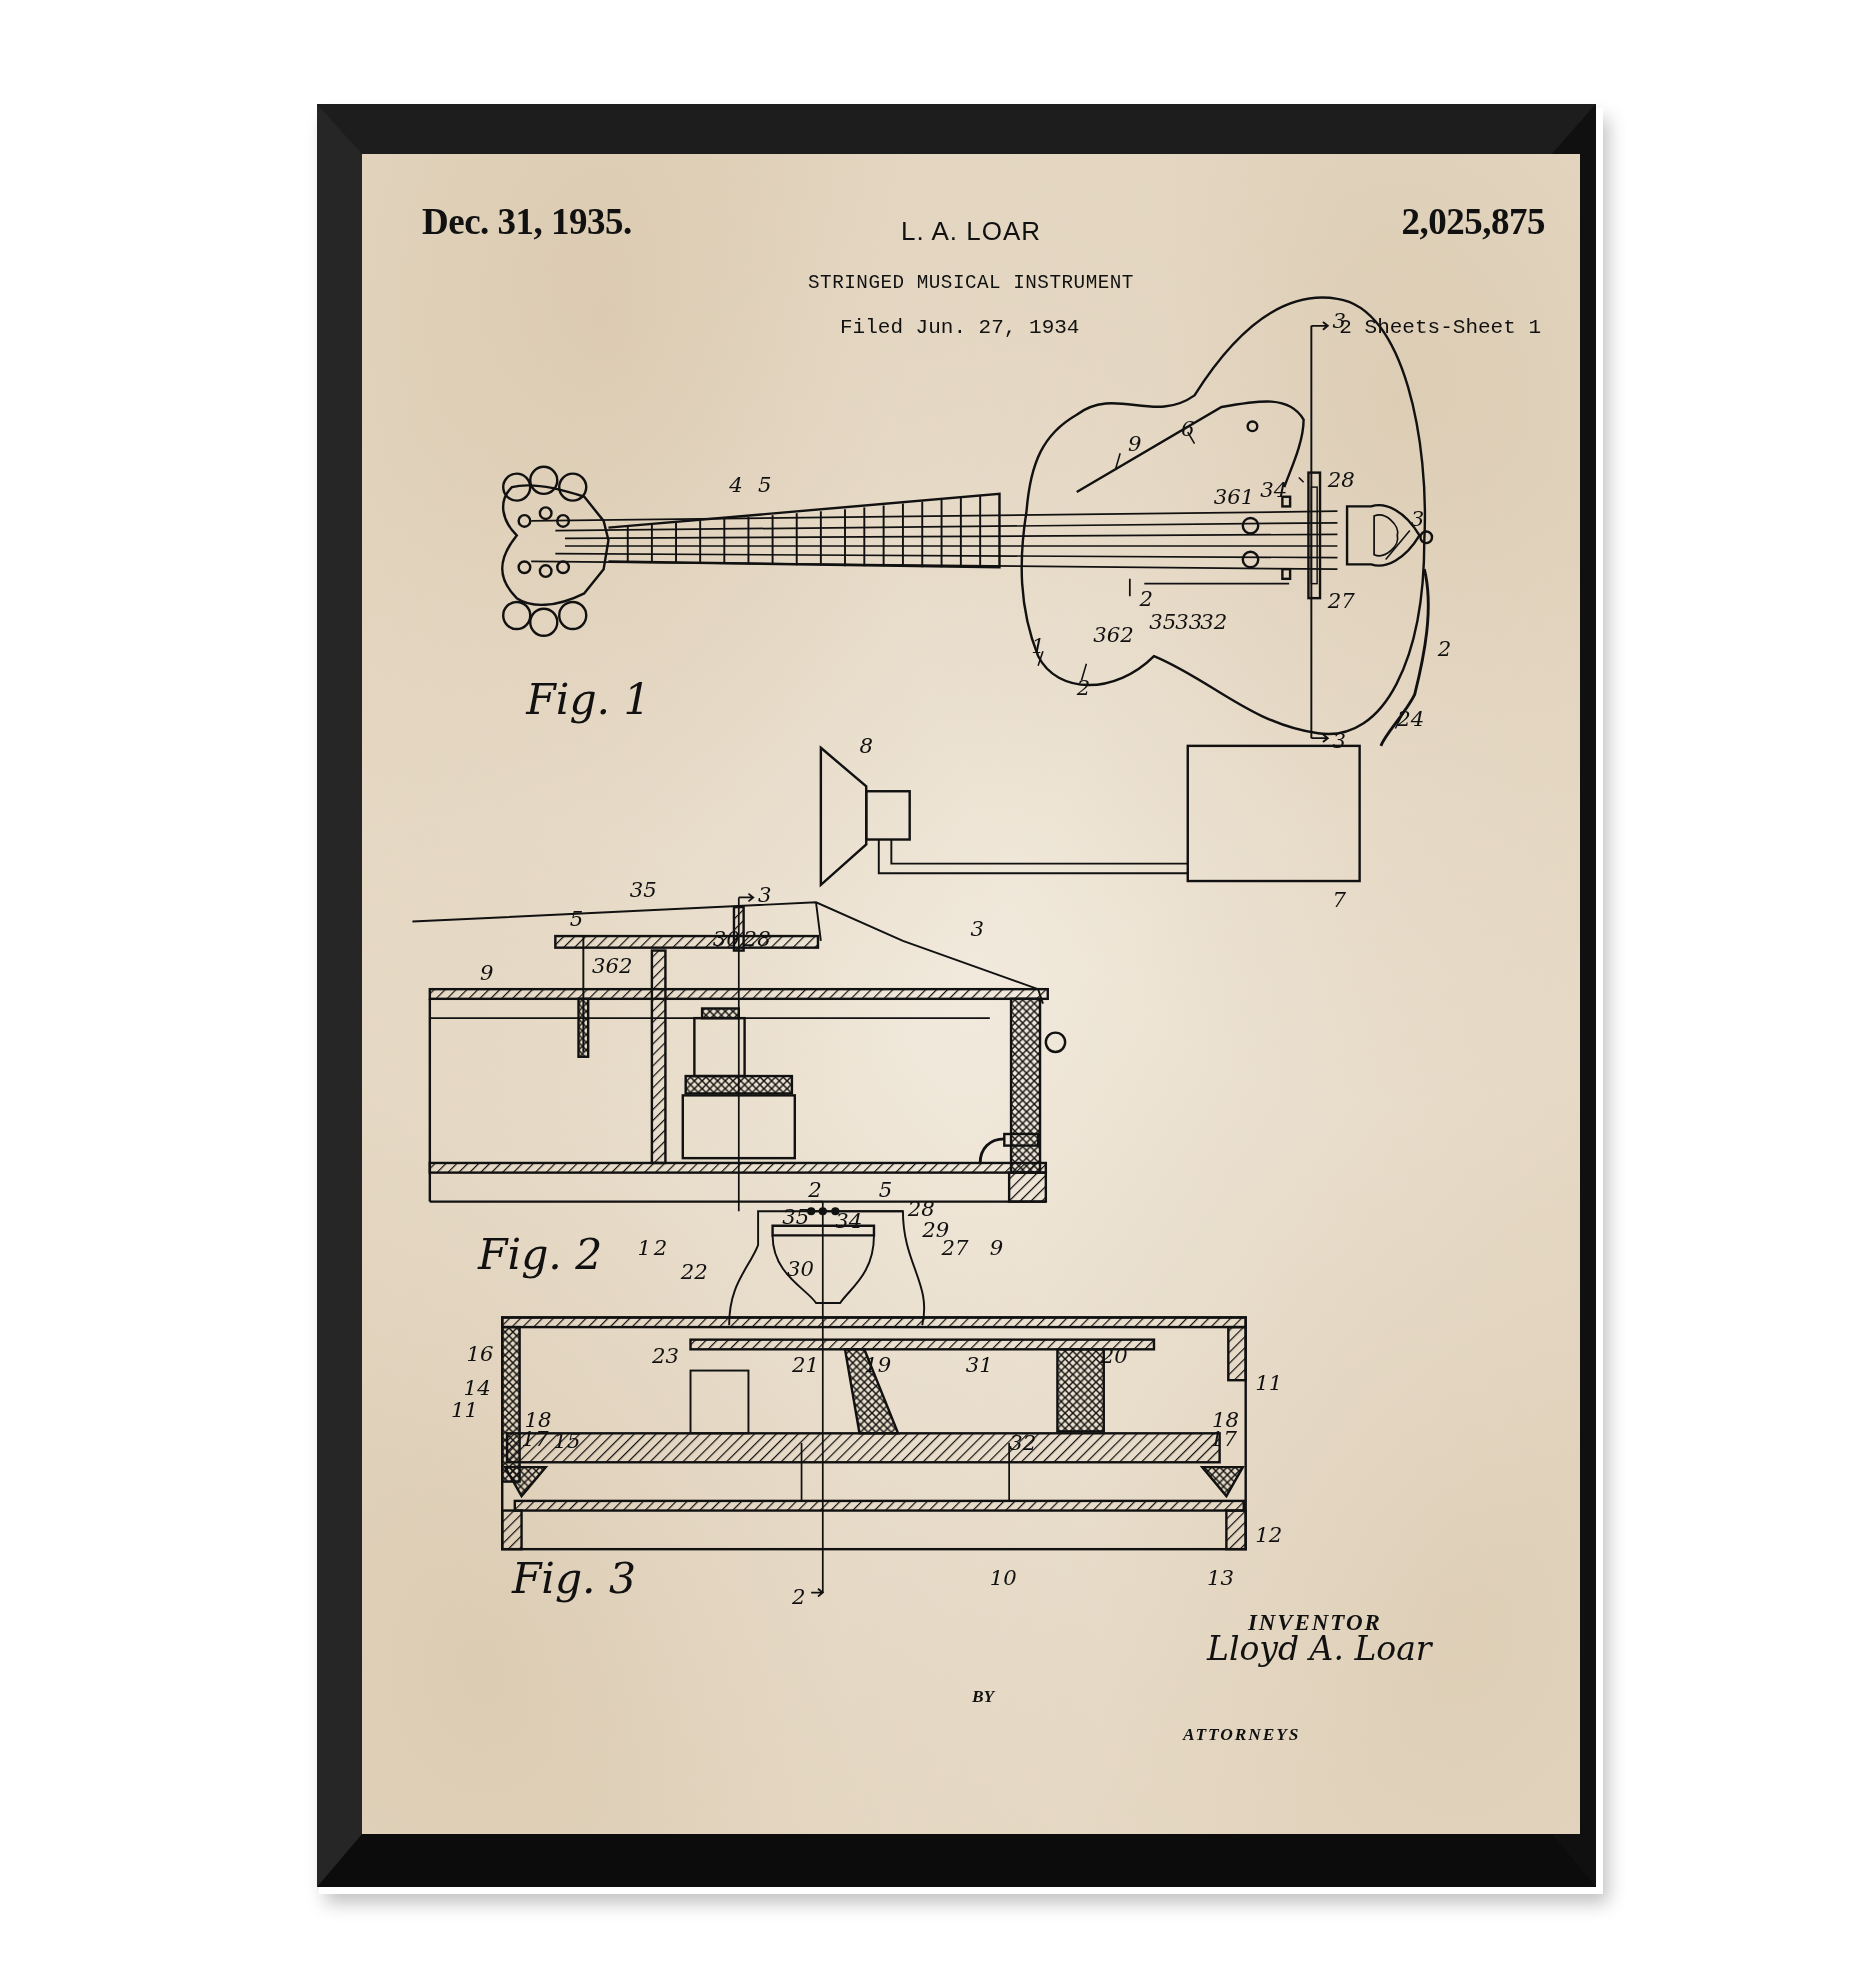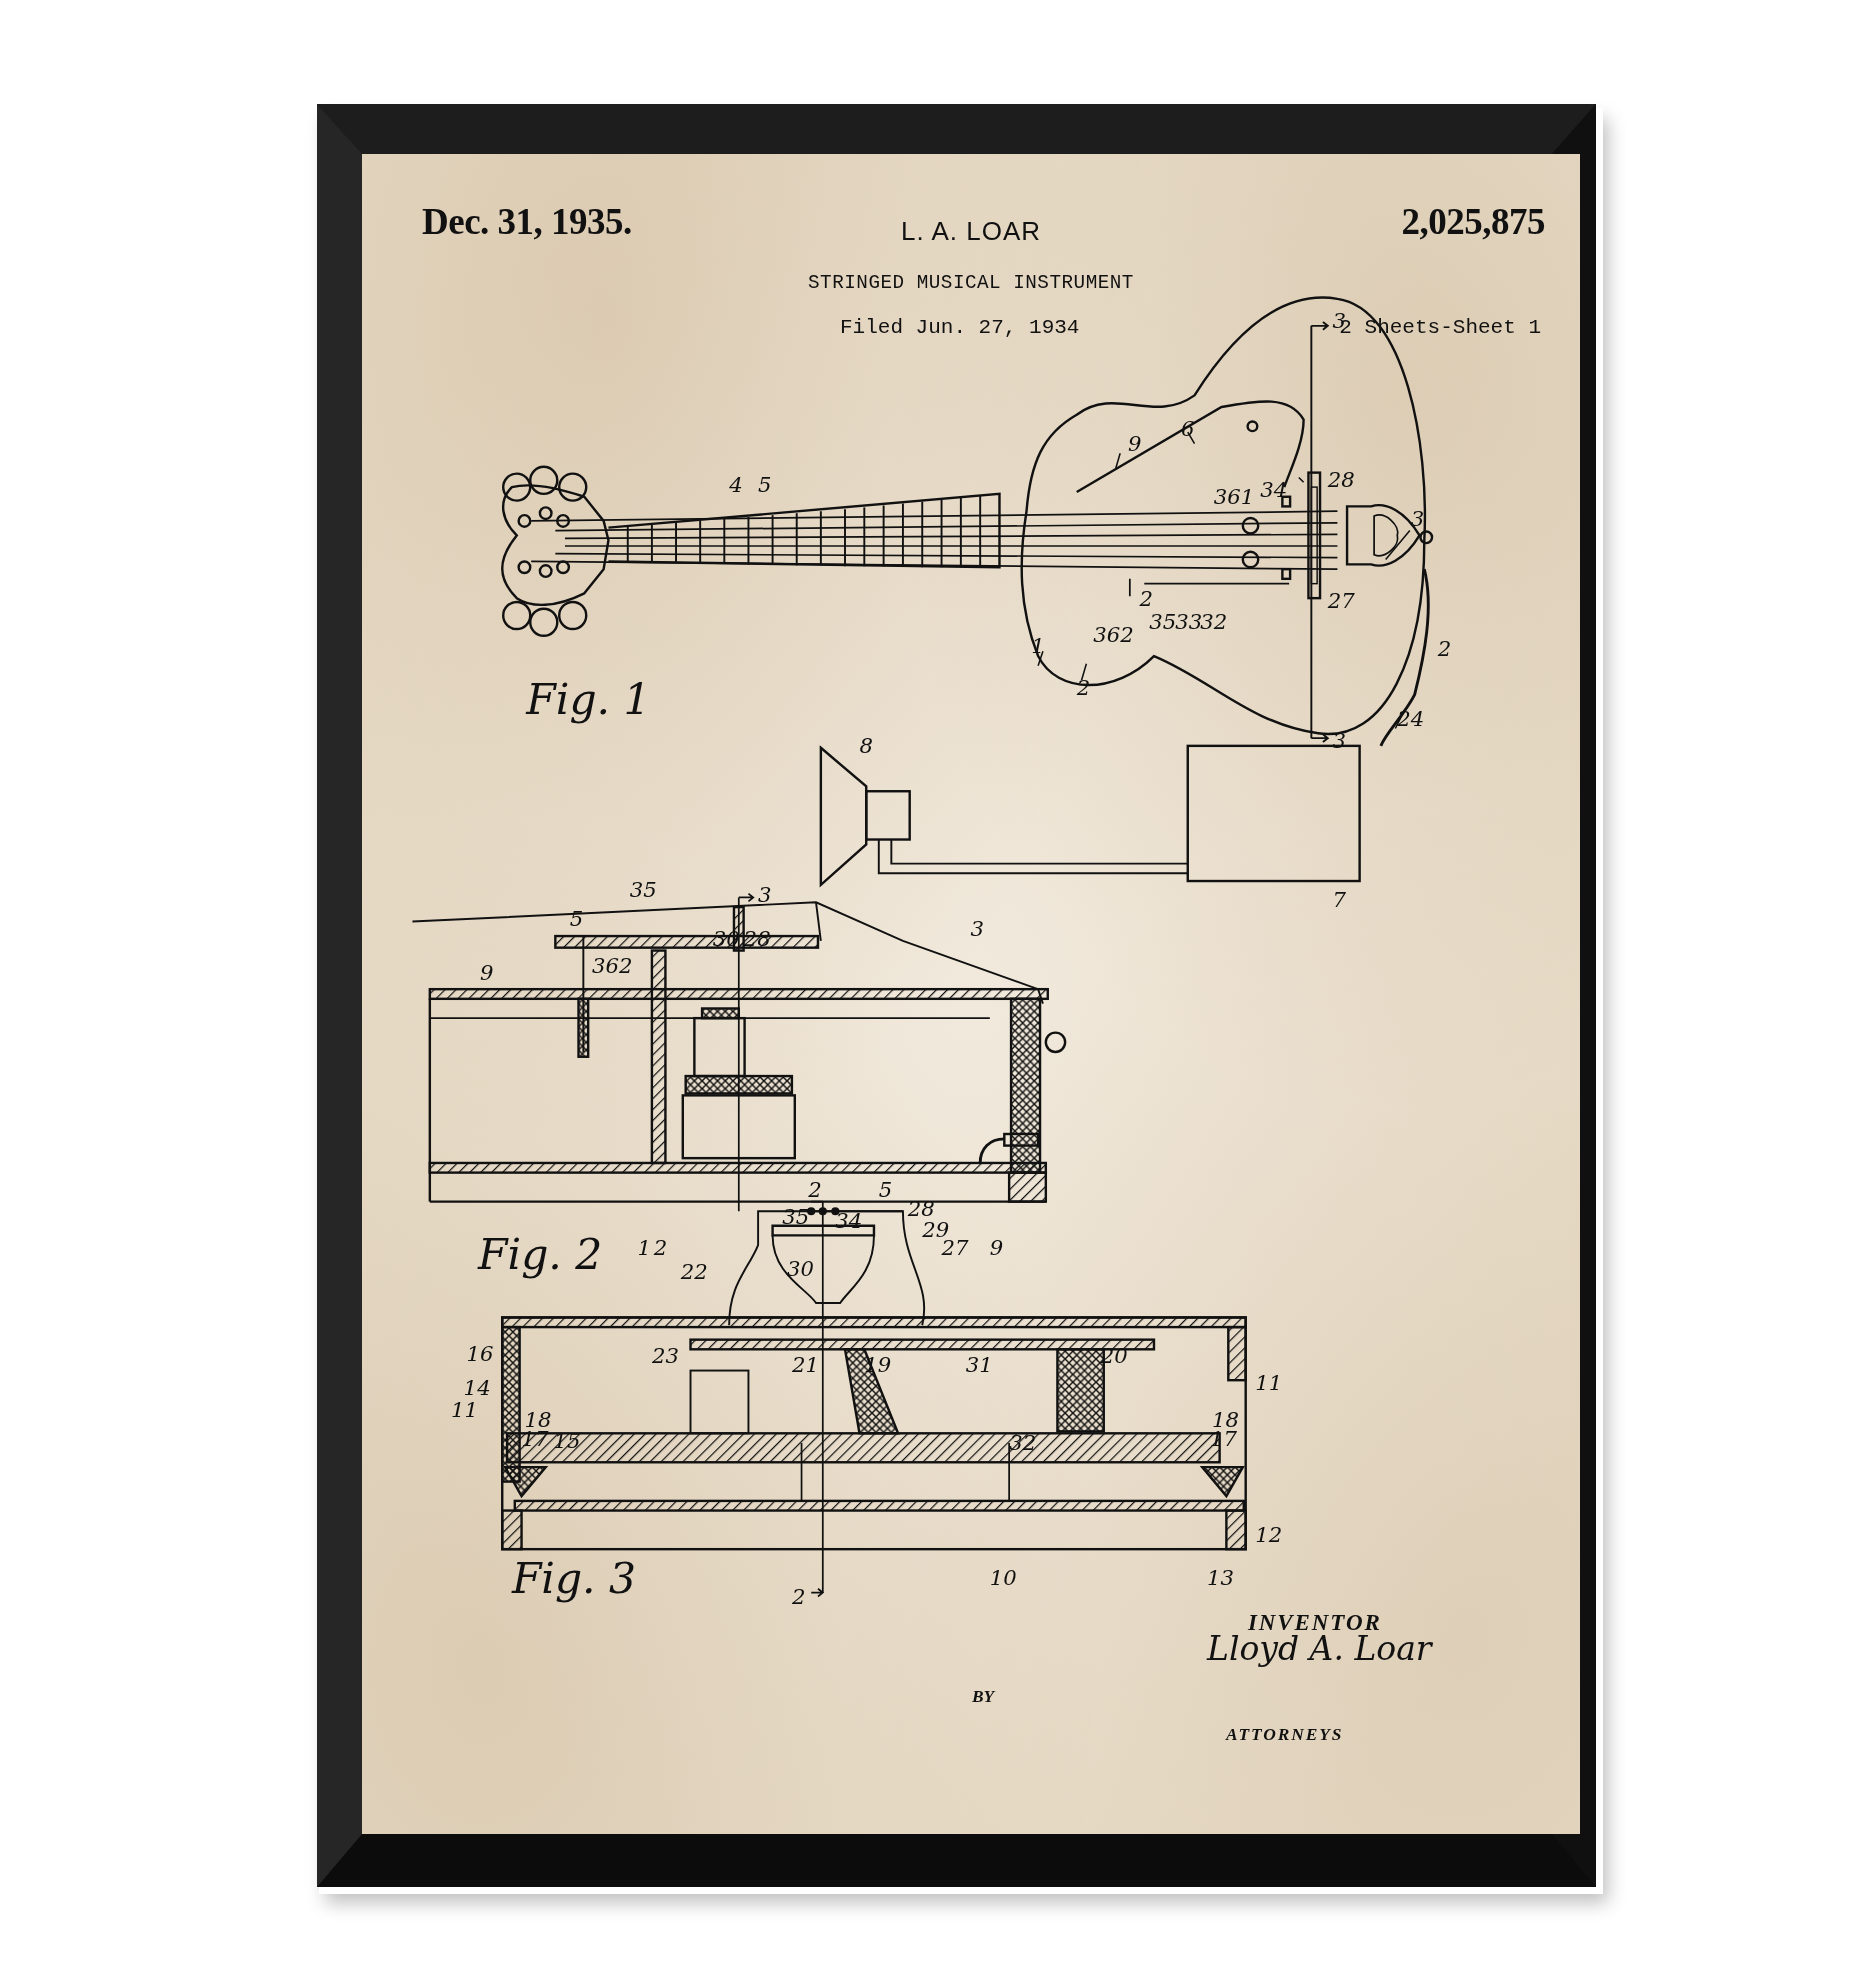--- a/index.html
+++ b/index.html
@@ -24,21 +24,21 @@
   .patno { right:35px; top:46px; font-family:"Liberation Serif", serif; font-weight:bold; font-size:37px; letter-spacing:-0.5px; }
   .inventor { left:0; width:100%; text-align:center; top:62px; font-family:"Liberation Sans", sans-serif; font-size:26px; letter-spacing:1px; }
   .title { left:0; width:100%; text-align:center; top:118px; font-family:"Liberation Mono", monospace; font-size:19.3px; letter-spacing:0.5px; }
   .filed { left:478px; top:162px; font-family:"Liberation Mono", monospace; font-size:21px; }
   .sheets { right:39px; top:162px; font-family:"Liberation Mono", monospace; font-size:21px; }
   .lbl { font-family:"DejaVu Serif", serif; font-style:italic; fill:#111; }
   .sig-inventor { left:886px; top:1456px; font-family:"Liberation Serif", serif; font-style:italic; font-weight:bold; font-size:23px; letter-spacing:1.9px; }
   .sig-name { left:845px; top:1475px; font-family:"DejaVu Serif", serif; font-style:italic; font-size:33px; }
   .sig-by { left:610px; top:1532px; font-family:"Liberation Serif", serif; font-style:italic; font-weight:bold; font-size:17.4px; }
   .sig-firm { left:666px; top:1520px; font-family:"DejaVu Serif", serif; font-style:italic; font-size:48px; }
-  .sig-att { left:864px; top:1570px; font-family:"Liberation Serif", serif; font-style:italic; font-weight:bold; font-size:17.4px; letter-spacing:1.9px; }
+  .sig-att { left:821px; top:1570px; font-family:"Liberation Serif", serif; font-style:italic; font-weight:bold; font-size:17.4px; letter-spacing:1.9px; }
   .fig-label { font-family:"DejaVu Serif", serif; font-style:italic; font-size:44px; }
 </style>
 </head>
 <body>
 
 <div class="shadow"></div>
 <div class="frame">
   <div class="bevel-t"></div>
   <div class="bevel-b"></div>
   <div class="bevel-l"></div>

